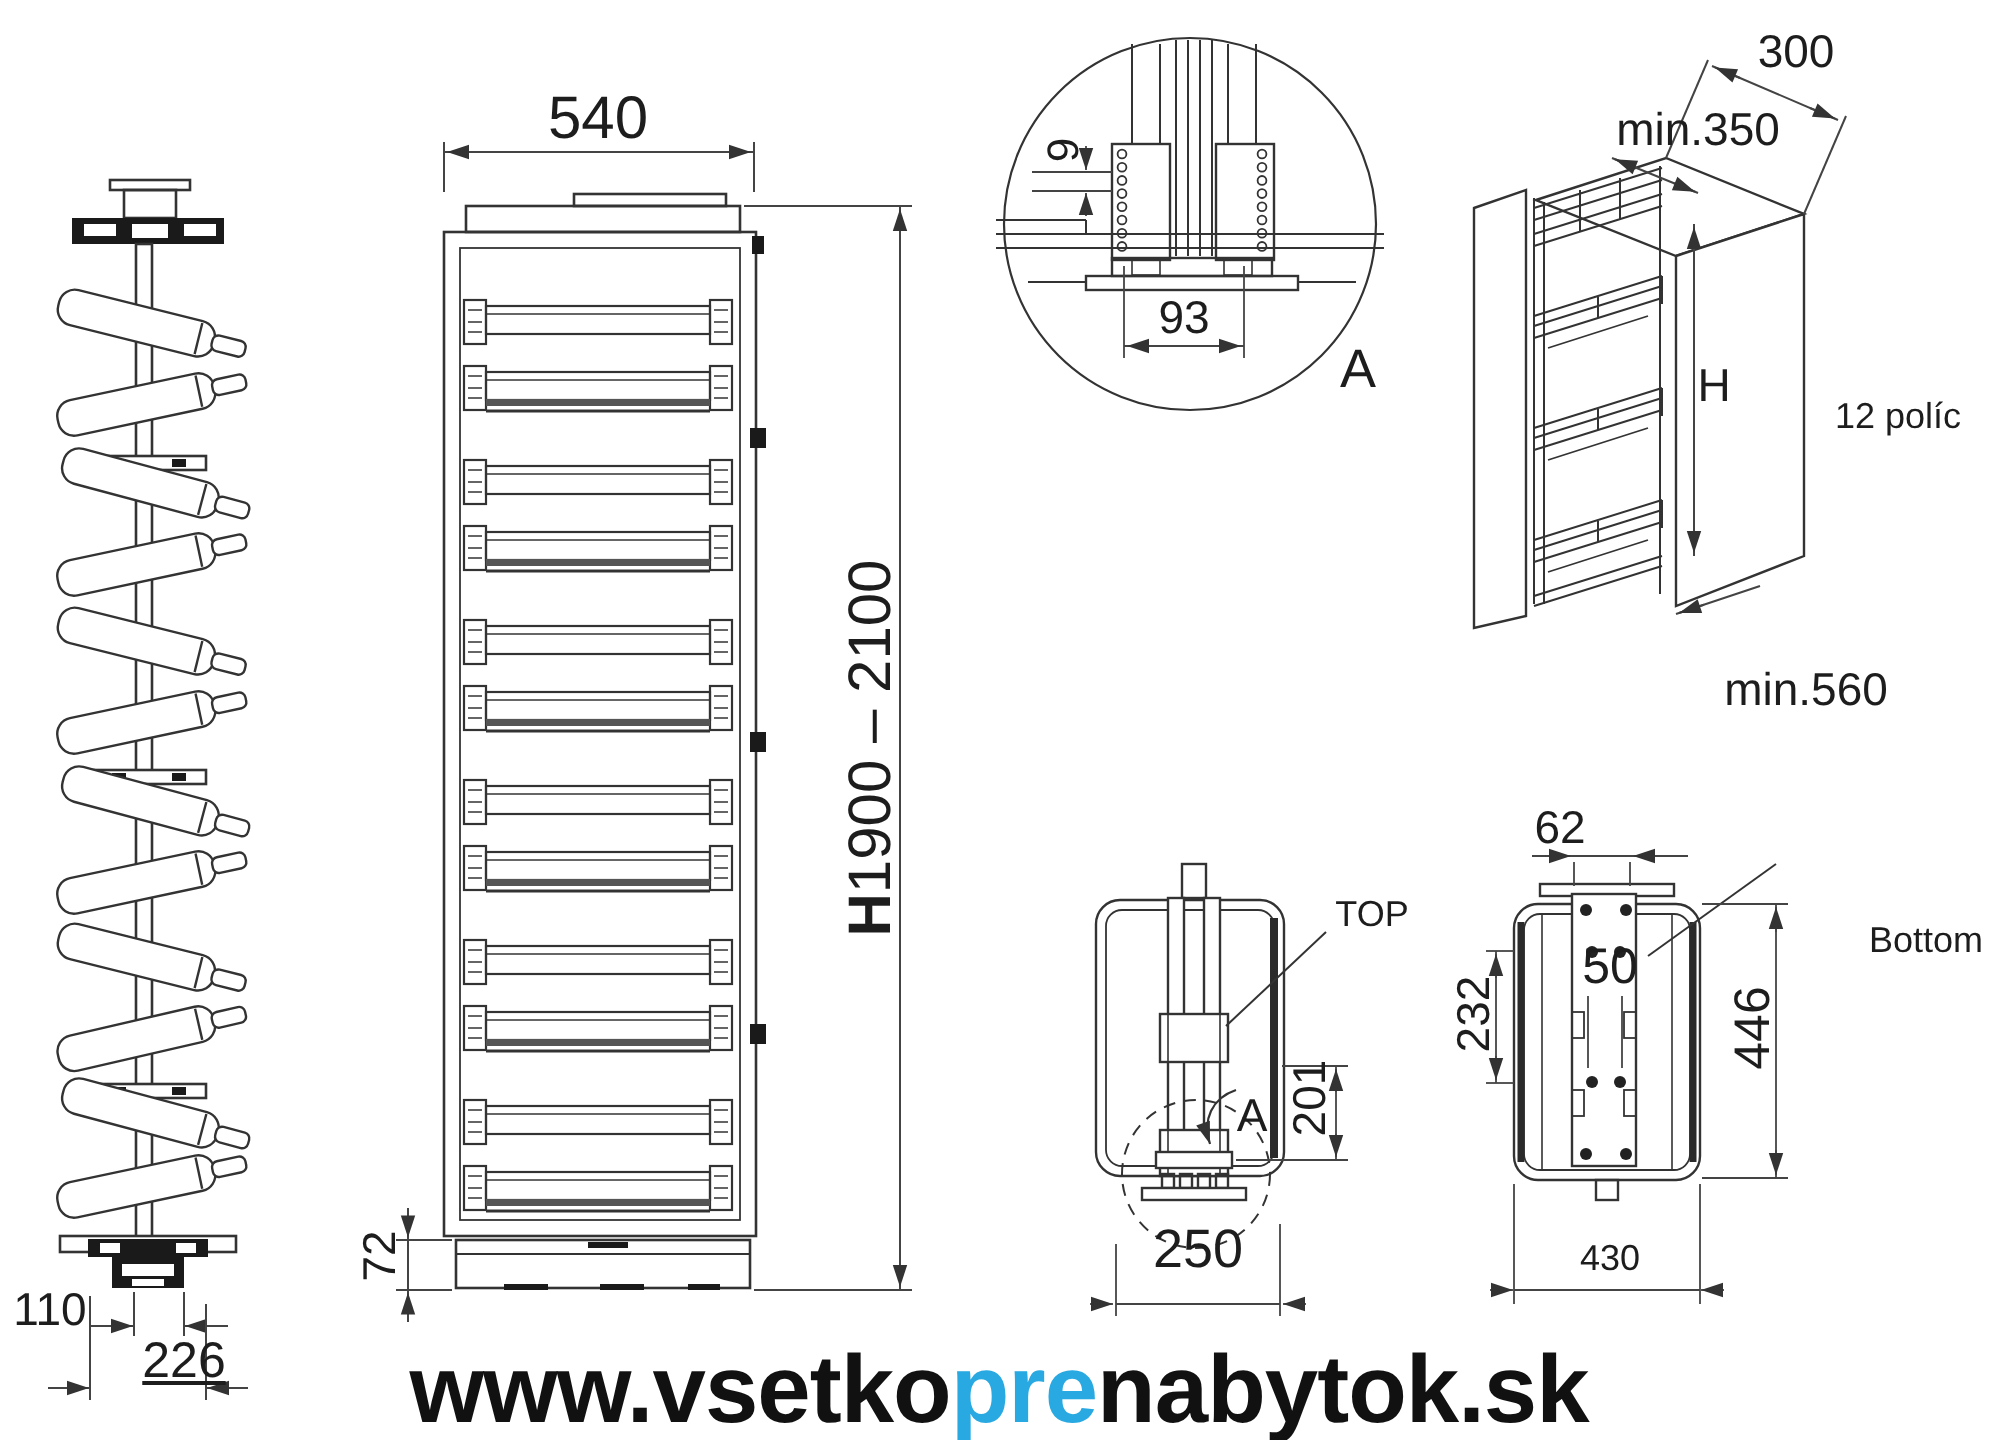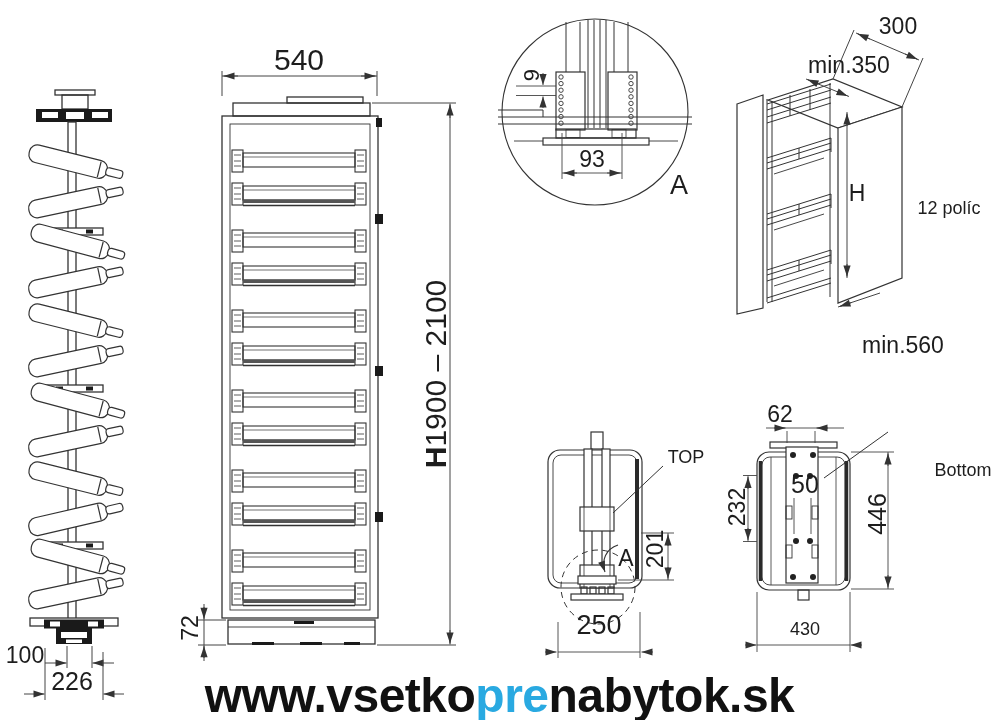--- a/index.html
+++ b/index.html
@@ -303,22 +303,22 @@
       <line x1="888" y1="575" x2="888" y2="587.5" marker-end="url(#arr)"></line>
       <line x1="757" y1="592" x2="757" y2="652"></line>
       <line x1="850" y1="592" x2="850" y2="652"></line>
       <line x1="757" y1="645" x2="850" y2="645"></line>
       <line x1="745" y1="645" x2="756.5" y2="645" marker-end="url(#arr)"></line>
       <line x1="862" y1="645" x2="850.5" y2="645" marker-end="url(#arr)"></line>
     </g>
   </g>
 </svg>
 
-<div class="lbl" style="left:25px;top:655px;">100</div>
-<div class="lbl s25" style="left:72px;top:681px;">226</div>
+<div class="lbl" style="left:25px;top:655px;">110</div>
+<div class="lbl s25" style="left:92px;top:681px;text-decoration:underline;">226</div>
 
 <div class="lbl s30" style="left:299px;top:60px;">540</div>
 <div class="lbl rot s30" style="left:436px;top:374px;"><span class="bold">H</span><span>1900 – 2100</span></div>
 <div class="lbl rot" style="left:190px;top:628px;">72</div>
 
 <div class="lbl rot s22" style="left:532px;top:75px;">9</div>
 <div class="lbl" style="left:592px;top:159px;">93</div>
 <div class="lbl s27" style="left:679px;top:185px;">A</div>
 
 <div class="lbl" style="left:898px;top:26px;">300</div>

